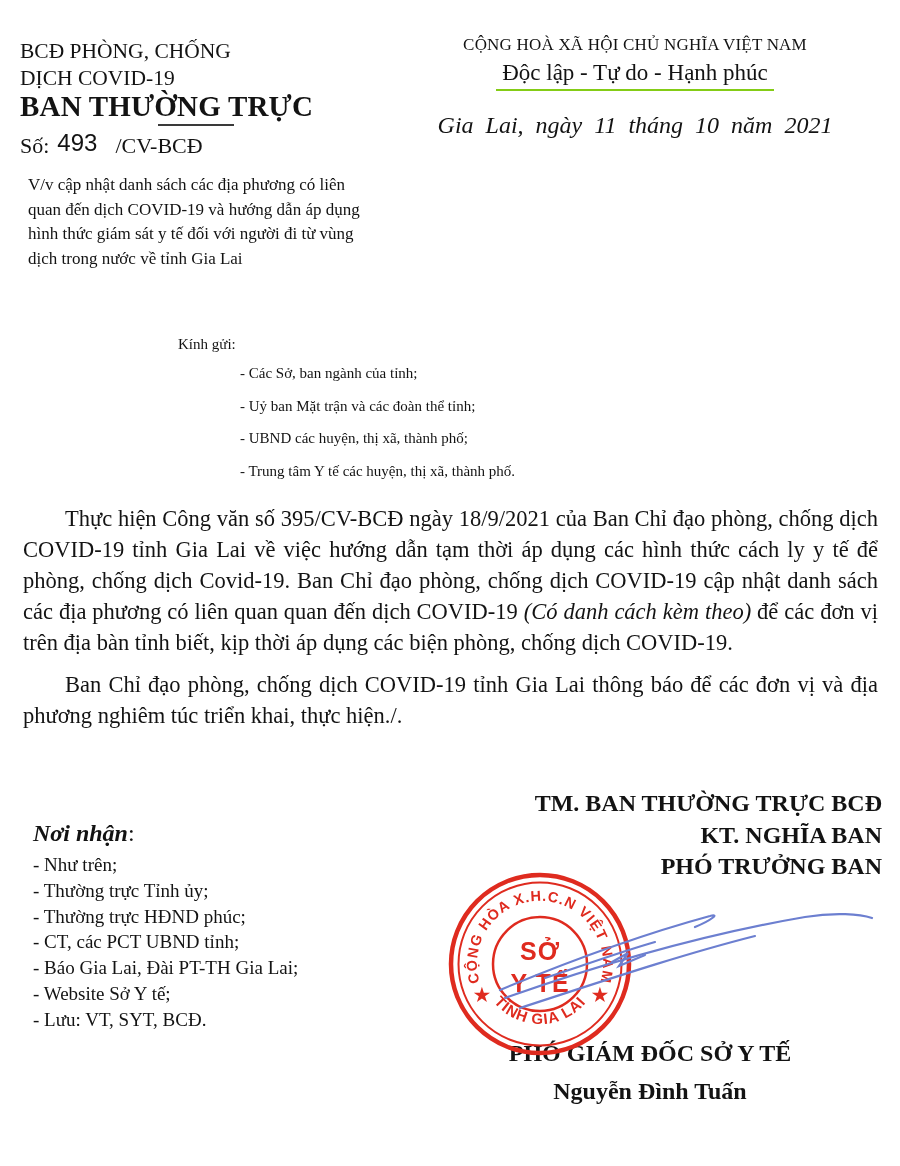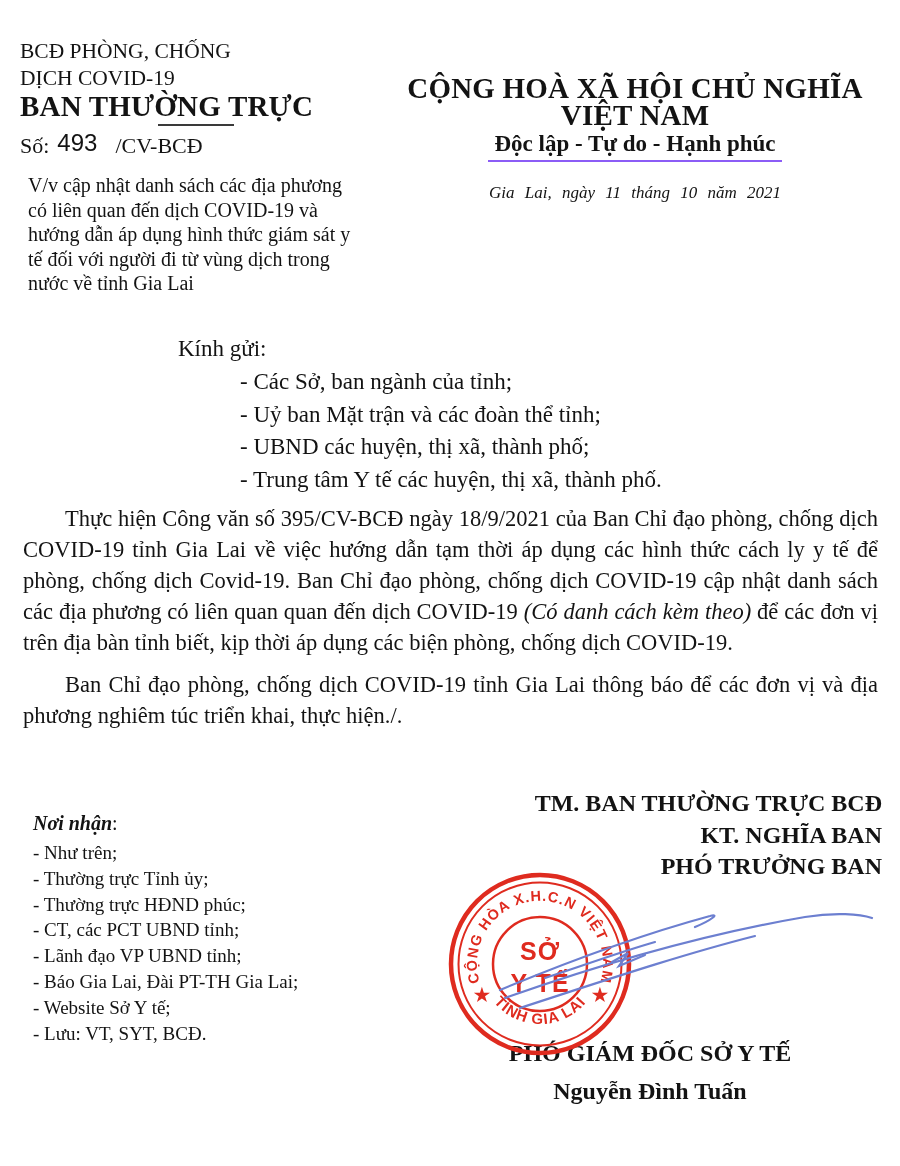--- a/index.html
+++ b/index.html
@@ -8,42 +8,42 @@
     font-family:"Liberation Serif", serif; color:#131313; overflow:hidden;
   }
 
   
   .header-left { position:absolute; left:20px; top:38px; width:352px; text-align:left; }
   .hl-line { font-size:21.5px; line-height:27px; }
   .hl-bold { font-size:29px; font-weight:bold; line-height:28px; letter-spacing:.2px; }
   .hl-rule { width:76px; height:2px; background:#3a3a3a; margin:4px auto 5px auto; }
   .so-line { font-size:22px; margin-top:1px; white-space:nowrap; }
   .so-number { font-family:"Liberation Sans", sans-serif; font-size:24px; position:relative; top:-2px; margin:0 18px 0 8px; }
-  .subject { margin:14px auto 0 auto; width:336px; font-size:20px; line-height:24.5px; }
+  .subject { margin:14px auto 0 auto; width:336px; font-size:17px; line-height:24.5px; }
 
   
   .header-right { position:absolute; left:390px; top:31px; width:490px; text-align:center; }
-  .hr-nation { font-size:29px; font-weight:bold; line-height:27px; letter-spacing:.2px;margin-top:44px; }
-  .hr-motto { display:inline-block; font-size:23px; font-weight:bold; line-height:27px;
-              border-bottom:2px solid #8b5cf6; padding:0 6px 3px 6px; margin-top:1px; }
-  .date-line { margin-top:21px; font-size:17px; font-style:italic; word-spacing:6px; }
+  .hr-nation { font-size:17px; font-weight:normal; line-height:27px; letter-spacing:.2px; }
+  .hr-motto { display:inline-block; font-size:23px; font-weight:normal; line-height:27px;
+              border-bottom:2px solid #84cc16; padding:0 6px 3px 6px; margin-top:1px; }
+  .date-line { margin-top:21px; font-size:24px; font-style:italic; word-spacing:6px; }
 
   
-  .recipients { position:absolute; left:178px; top:336px; font-size:23px; }
+  .recipients { position:absolute; left:178px; top:336px; font-size:15px; }
   .recipient-items { margin-left:62px; margin-top:4px; line-height:32.5px; }
 
   
   .body-text { position:absolute; left:23px; top:503px; width:855px;
                font-size:22.5px; line-height:31px; text-align:justify; }
   .para { text-indent:42px; margin:0 0 11px 0; }
   .ital { font-style:italic; }
 
   
   .noi-nhan { position:absolute; left:33px; top:812px; font-size:19px; }
-  .nn-title { font-size:20px; font-weight:bold; font-style:italic; margin-bottom:5px; }
+  .nn-title { font-size:24px; font-weight:bold; font-style:italic; margin-bottom:5px;margin-top:8px; }
   .nn-colon { font-weight:normal; font-style:normal; }
   .nn-items { line-height:25.8px; }
 
   
   .sign-block { position:absolute; left:418px; top:788px; width:464px; text-align:right;
                 font-weight:bold; font-size:24px; line-height:31.5px; z-index:1; }
   .deputy-title { position:absolute; left:408px; top:1040px; width:484px; text-align:center;
                   font-weight:bold; font-size:24px; z-index:1; }
   .deputy-name { position:absolute; left:408px; top:1078px; width:484px; text-align:center;
                  font-weight:bold; font-size:24px; z-index:1; }
@@ -86,21 +86,20 @@
     <p class="para">Ban Chỉ đạo phòng, chống dịch COVID-19 tỉnh Gia Lai thông báo để các đơn vị và địa phương nghiêm túc triển khai, thực hiện./.</p>
   </div>
 
   <div class="noi-nhan">
     <div class="nn-title"><span>Nơi nhận</span><span class="nn-colon">:</span></div>
     <div class="nn-items">
       <div>- Như trên;</div>
       <div>- Thường trực Tỉnh ủy;</div>
       <div>- Thường trực HĐND phúc;</div>
       <div>- CT, các PCT UBND tỉnh;</div>
-      <div>- Lãnh đạo VP UBND tỉnh;</div>
       <div>- Báo Gia Lai, Đài PT-TH Gia Lai;</div>
       <div>- Website Sở Y tế;</div>
       <div>- Lưu: VT, SYT, BCĐ.</div>
     </div>
   </div>
 
   <div class="sign-block">
     <div>TM. BAN THƯỜNG TRỰC BCĐ</div>
     <div>KT. NGHĨA BAN</div>
     <div>PHÓ TRƯỞNG BAN</div>

